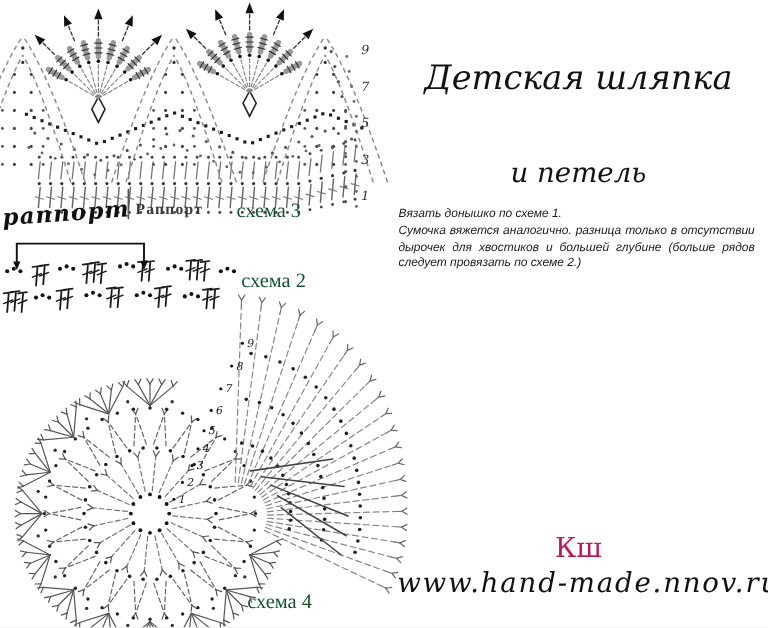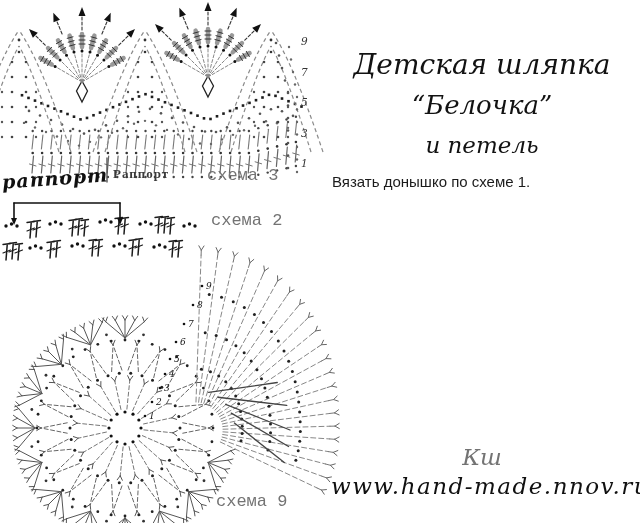--- a/index.html
+++ b/index.html
@@ -1,37 +1,37 @@
 <!DOCTYPE html>
 <html><head>
 <meta charset="utf-8">
 <style>
   html,body{margin:0;padding:0;background:#e9e9e9;}
   .page{position:relative;width:640px;height:523px;background:#ffffff;overflow:hidden;
         font-family:"Liberation Sans",sans-serif;color:#1b1b1b;}
   #chart-svg{position:absolute;left:0;top:0;}
-  .chart-label{position:absolute;font-family:Liberation Mono, monospace;
-               font-size:17px;color:#737373;white-space:nowrap;margin-left:10px;}
+  .chart-label{position:absolute;font-family:Liberation Serif, serif;
+               font-size:17px;color:#14532d;white-space:nowrap;}
   .rapport-printed{position:absolute;left:113px;top:166px;font-family:"Liberation Serif",serif;
                    font-size:13px;font-weight:bold;color:#3a3a3a;letter-spacing:1px;}
   .rapport-hand{position:absolute;left:2px;top:167px;font-family:"DejaVu Serif",serif;
                 font-style:italic;font-weight:bold;font-size:19px;color:#101010;
                 transform:rotate(-4deg);letter-spacing:1px;}
   .article{position:absolute;left:331px;top:0;width:302px;height:399px;}
   .title{position:absolute;left:0;width:100%;text-align:center;font-family:"DejaVu Serif",serif;
          font-style:italic;color:#121212;white-space:nowrap;}
   .title-1{top:48px;font-size:28px;}
   .title-2{top:90px;font-size:26px;}
   .title-3{top:132px;font-size:23px;}
-  .instructions{position:absolute;left:1px;top:172px;width:297px;
-                font-size:15px;line-height:1.38;text-align:justify;color:#1b1b1b;}
+  .instructions{position:absolute;left:1px;top:172px;width:297px;font-style:italic;
+                font-size:10px;line-height:1.38;text-align:justify;color:#1b1b1b;}
   .instructions p{margin:0;}
   .instructions p:nth-child(4){margin-top:19px;}
   .signature{position:absolute;left:0;top:444px;width:100%;text-align:center;
-             font-family:"DejaVu Serif",serif;font-style:italic;font-size:23px;color:#737373;}
+             font-family:"DejaVu Serif",serif;font-size:23px;color:#be185d;}
   .site-url{position:absolute;left:0;top:473px;width:100%;text-align:center;
             font-family:"DejaVu Serif",serif;font-style:italic;font-size:23px;
             letter-spacing:1.5px;color:#101010;white-space:nowrap;}
 </style>
 </head>
 <body>
 
 <div class="page">
 
   <svg id="chart-svg" width="640" height="523" viewBox="0 0 640 523">
@@ -1214,28 +1214,28 @@
       <text x="197" y="308" fill="#111" font-size="9" font-family="'DejaVu Serif',serif" font-style="italic">8</text>
       <circle cx="193" cy="305" r="1.3" fill="#111"></circle>
       <text x="206" y="289" fill="#111" font-size="9" font-family="'DejaVu Serif',serif" font-style="italic">9</text>
       <circle cx="202" cy="286" r="1.3" fill="#111"></circle>
     </svg>
 
   <div class="rapport-hand">раппорт</div>
   <div class="rapport-printed">Раппорт</div>
 
   <div class="chart-label" style="left:197px;top:166px;">схема 3</div>
-  <div class="chart-label" style="left:201px;top:211px;text-align:right;">схема 2</div>
-  <div class="chart-label" style="left:206px;top:492px;">схема 9</div>
+  <div class="chart-label" style="left:201px;top:224px;text-align:right;">схема 2</div>
+  <div class="chart-label" style="left:206px;top:492px;">схема 4</div>
 
   <div class="article">
     <div class="title title-1">Детская шляпка</div>
-    <div class="title title-2">“Белочка”</div>
     <div class="title title-3">и петель</div>
 
     <div class="instructions">
         <p>Вязать донышко по схеме 1.</p>
+        <p>Сумочка вяжется аналогично. разница только в отсутствии дырочек для хвостиков и большей глубине (больше рядов следует провязать по схеме 2.)</p>
       </div>
 
     <div class="signature">Кш</div>
     <div class="site-url">www.hand-made.nnov.ru</div>
   </div>
 </div>
 
 </body></html>

